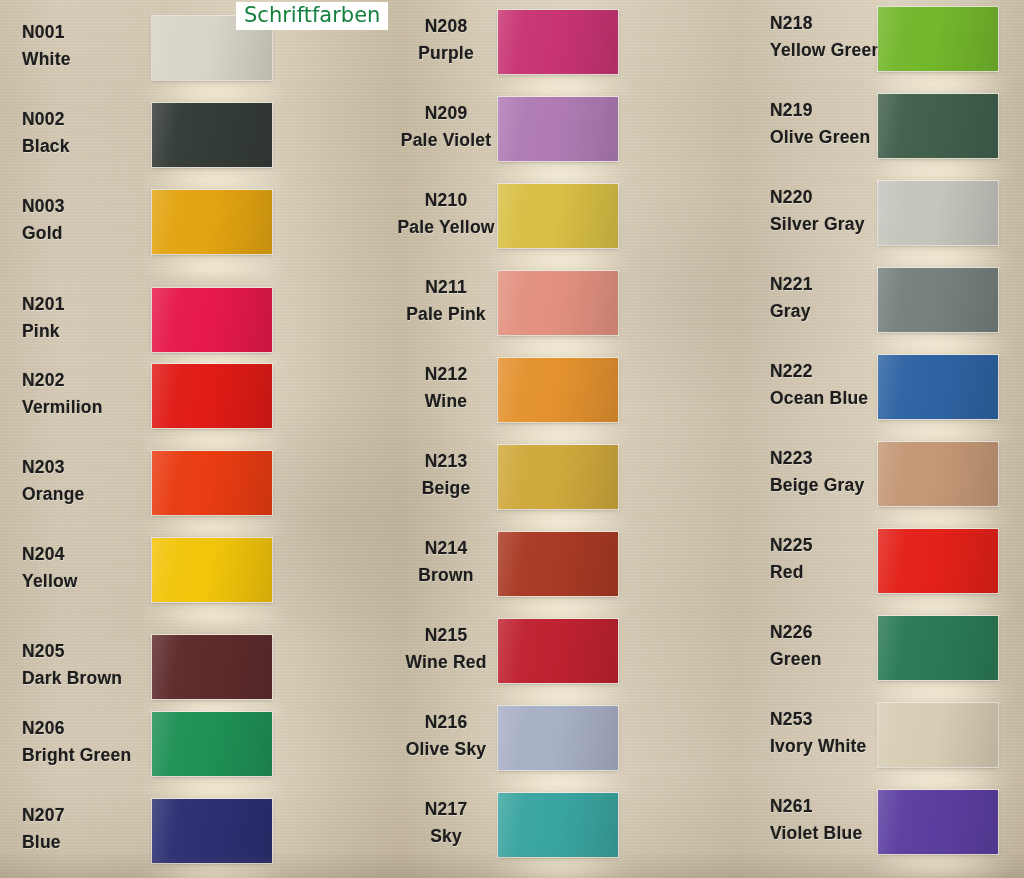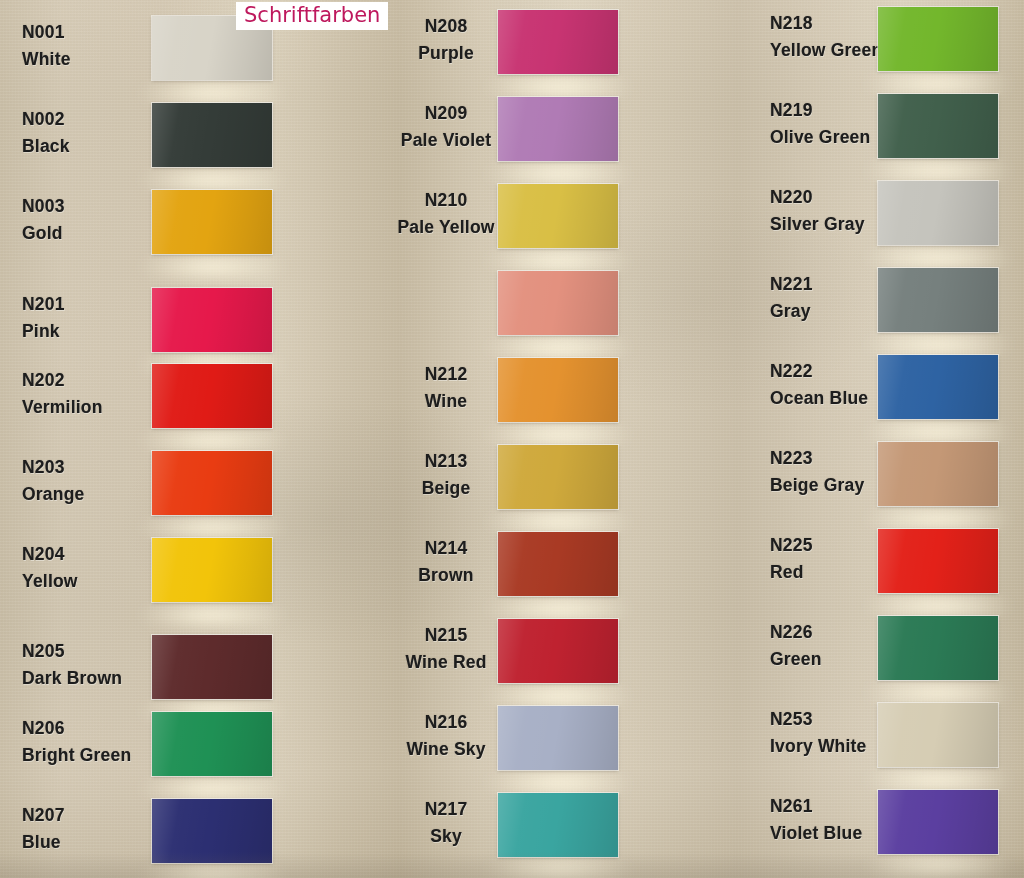--- a/index.html
+++ b/index.html
@@ -150,21 +150,21 @@
     left: 236px;
     top: 2px;
     background: #ffffff;
     padding: 2px 8px 4px 8px;
     z-index: 30;
   }
   #title-tag .t {
     font-family: "DejaVu Sans", sans-serif;
     font-size: 21px;
     font-weight: normal;
-    color: #be185d;
+    color: #15803d;
     line-height: 1.05;
     white-space: nowrap;
   }
 
   
   #bottom-fade {
     position: absolute;
     left: 0; right: 0; bottom: 0;
     height: 26px;
     background: linear-gradient(to bottom, rgba(120,110,92,0) 0%, rgba(120,110,92,0.22) 100%);
@@ -284,20 +284,24 @@
       </div>
       <div class="swatch-row" style="top: 180px;">
         <div class="labels">
           <span class="code">N210</span>
           <span class="cname">Pale Yellow</span>
         </div>
         <div class="bloom"></div>
         <div class="chip" style="background-color: rgb(217, 191, 69);"></div>
       </div>
       <div class="swatch-row" style="top: 267px;">
+        <div class="labels">
+          <span class="code">N211</span>
+          <span class="cname">Pale Pink</span>
+        </div>
         <div class="bloom"></div>
         <div class="chip" style="background-color: rgb(227, 145, 127);"></div>
       </div>
       <div class="swatch-row" style="top: 354px;">
         <div class="labels">
           <span class="code">N212</span>
           <span class="cname">Wine</span>
         </div>
         <div class="bloom"></div>
         <div class="chip" style="background-color: rgb(228, 146, 47);"></div>
@@ -322,21 +326,21 @@
         <div class="labels">
           <span class="code">N215</span>
           <span class="cname">Wine Red</span>
         </div>
         <div class="bloom"></div>
         <div class="chip" style="background-color: rgb(191, 34, 48);"></div>
       </div>
       <div class="swatch-row" style="top: 702px;">
         <div class="labels">
           <span class="code">N216</span>
-          <span class="cname">Wine Sky</span>
+          <span class="cname">Olive Sky</span>
         </div>
         <div class="bloom"></div>
         <div class="chip" style="background-color: rgb(168, 176, 198);"></div>
       </div>
       <div class="swatch-row" style="top: 789px;">
         <div class="labels">
           <span class="code">N217</span>
           <span class="cname">Sky</span>
         </div>
         <div class="bloom"></div>

